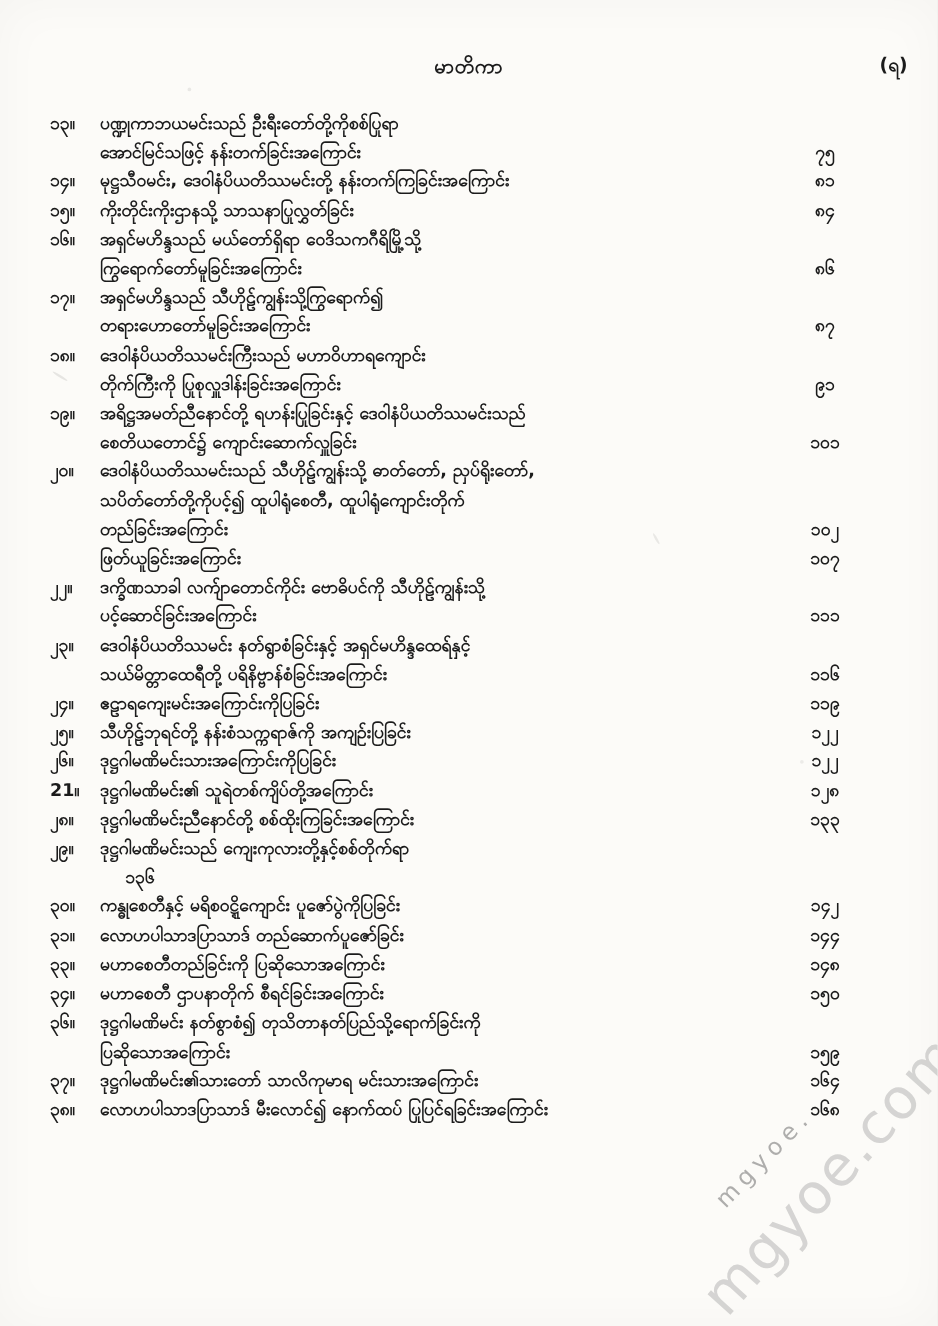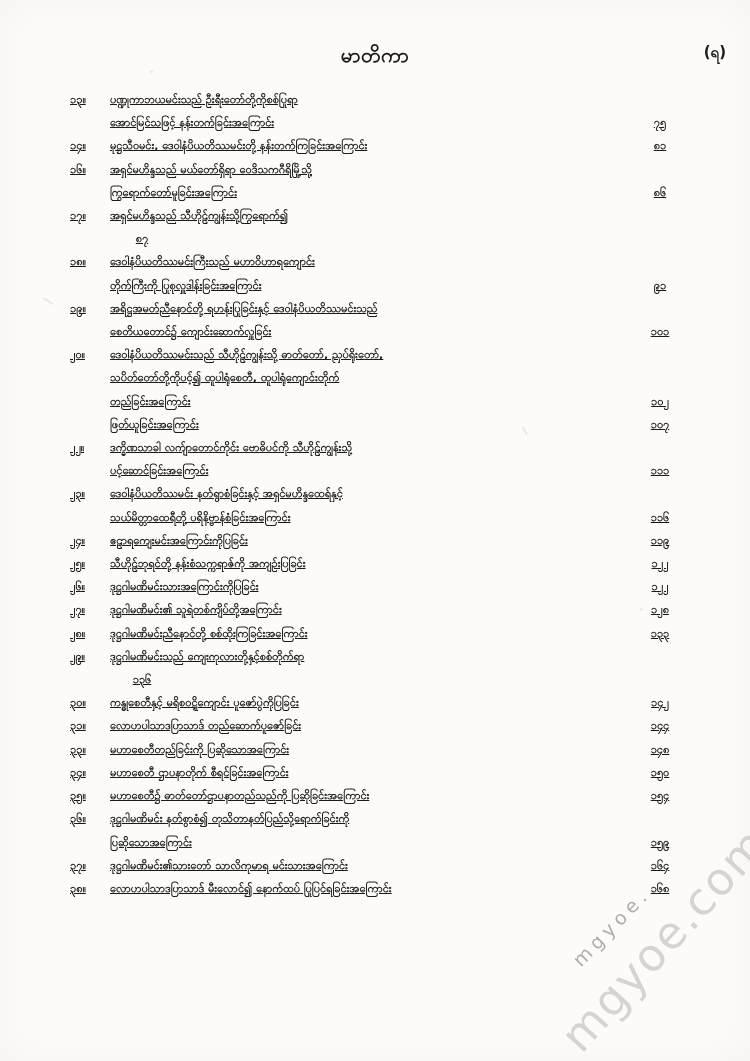--- a/index.html
+++ b/index.html
@@ -18,35 +18,34 @@
   }
   .header{
     position:relative;
     padding-top:42px;
     height:22px;
   }
   .title{
     position:absolute;
     left:0;right:0;
     text-align:center;
-    font-size:20px;
+    font-size:16px;
     font-weight:700;
     letter-spacing:.5px;
   }
   .folio{
     position:absolute;
     right:24px;top:42px;
     font-size:15px;
     font-weight:700;
   }
   .toc{
-    margin:24px 58px 0 70px;  
-    font-size:11px;
+    margin:24px 58px 0 40px;  
+    font-size:14px;
     font-weight:600;
-    text-decoration:underline;
   }
   .row{
     display:flex;
     align-items:baseline;
     line-height:23.2px;
     white-space:nowrap;
   }
   .num{flex:0 0 40px;}
   .txt{flex:1 1 auto;overflow:hidden;}
   .pg{flex:0 0 64px;text-align:center;}
@@ -100,38 +99,46 @@
       </div>
       <div class="entry">
         <div class="row">
           <span class="num">၁၄။</span>
           <span class="txt">မုဋ္ဌသီဝမင်း, ဒေဝါနံပိယတိဿမင်းတို့ နန်းတက်ကြခြင်းအကြောင်း</span>
           <span class="pg">၈၁</span>
         </div>
       </div>
       <div class="entry">
         <div class="row">
+          <span class="num">၁၅။</span>
+          <span class="txt">ကိုးတိုင်းကိုးဌာနသို့ သာသနာပြုလွှတ်ခြင်း</span>
+          <span class="pg">၈၄</span>
+        </div>
+      </div>
+      <div class="entry">
+        <div class="row">
           <span class="num">၁၆။</span>
           <span class="txt">အရှင်မဟိန္ဒသည် မယ်တော်ရှိရာ ဝေဒိသကဂီရိမြို့သို့</span>
           <span class="pg"></span>
         </div>
         <div class="row">
           <span class="num"></span>
           <span class="txt">ကြွရောက်တော်မူခြင်းအကြောင်း</span>
           <span class="pg">၈၆</span>
         </div>
       </div>
       <div class="entry">
         <div class="row">
           <span class="num">၁၇။</span>
           <span class="txt">အရှင်မဟိန္ဒသည် သီဟိုဠ်ကျွန်းသို့ကြွရောက်၍</span>
           <span class="pg"></span>
         </div>
         <div class="row">
           <span class="num"></span>
+          <span class="txt">တရားဟောတော်မူခြင်းအကြောင်း</span>
           <span class="pg">၈၇</span>
         </div>
       </div>
       <div class="entry">
         <div class="row">
           <span class="num">၁၈။</span>
           <span class="txt">ဒေဝါနံပိယတိဿမင်းကြီးသည် မဟာဝိဟာရကျောင်း</span>
           <span class="pg"></span>
         </div>
         <div class="row">
@@ -216,21 +223,21 @@
       </div>
       <div class="entry">
         <div class="row">
           <span class="num">၂၆။</span>
           <span class="txt">ဒုဋ္ဌဂါမဏိမင်းသားအကြောင်းကိုပြခြင်း</span>
           <span class="pg">၁၂၂</span>
         </div>
       </div>
       <div class="entry">
         <div class="row">
-          <span class="num">၂၇။</span>
+          <span class="num">21။</span>
           <span class="txt">ဒုဋ္ဌဂါမဏိမင်း၏ သူရဲတစ်ကျိပ်တို့အကြောင်း</span>
           <span class="pg">၁၂၈</span>
         </div>
       </div>
       <div class="entry">
         <div class="row">
           <span class="num">၂၈။</span>
           <span class="txt">ဒုဋ္ဌဂါမဏိမင်းညီနောင်တို့ စစ်ထိုးကြခြင်းအကြောင်း</span>
           <span class="pg">၁၃၃</span>
         </div>
@@ -265,27 +272,20 @@
           <span class="num">၃၃။</span>
           <span class="txt">မဟာစေတီတည်ခြင်းကို ပြဆိုသောအကြောင်း</span>
           <span class="pg">၁၄၈</span>
         </div>
       </div>
       <div class="entry">
         <div class="row">
           <span class="num">၃၄။</span>
           <span class="txt">မဟာစေတီ ဌာပနာတိုက် စီရင်ခြင်းအကြောင်း</span>
           <span class="pg">၁၅၀</span>
-        </div>
-      </div>
-      <div class="entry">
-        <div class="row">
-          <span class="num">၃၅။</span>
-          <span class="txt">မဟာစေတီ၌ ဓာတ်တော်ဌာပနာတည်သည်ကို ပြဆိုခြင်းအကြောင်း</span>
-          <span class="pg">၁၅၄</span>
         </div>
       </div>
       <div class="entry">
         <div class="row">
           <span class="num">၃၆။</span>
           <span class="txt">ဒုဋ္ဌဂါမဏိမင်း နတ်စွာစံ၍ တုသိတာနတ်ပြည်သို့ရောက်ခြင်းကို</span>
           <span class="pg"></span>
         </div>
         <div class="row">
           <span class="num"></span>

